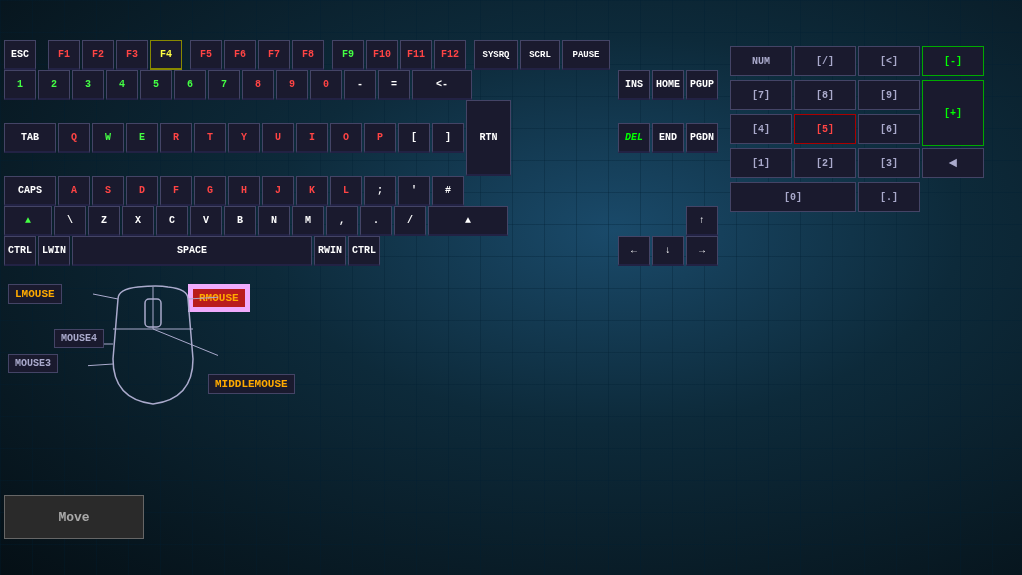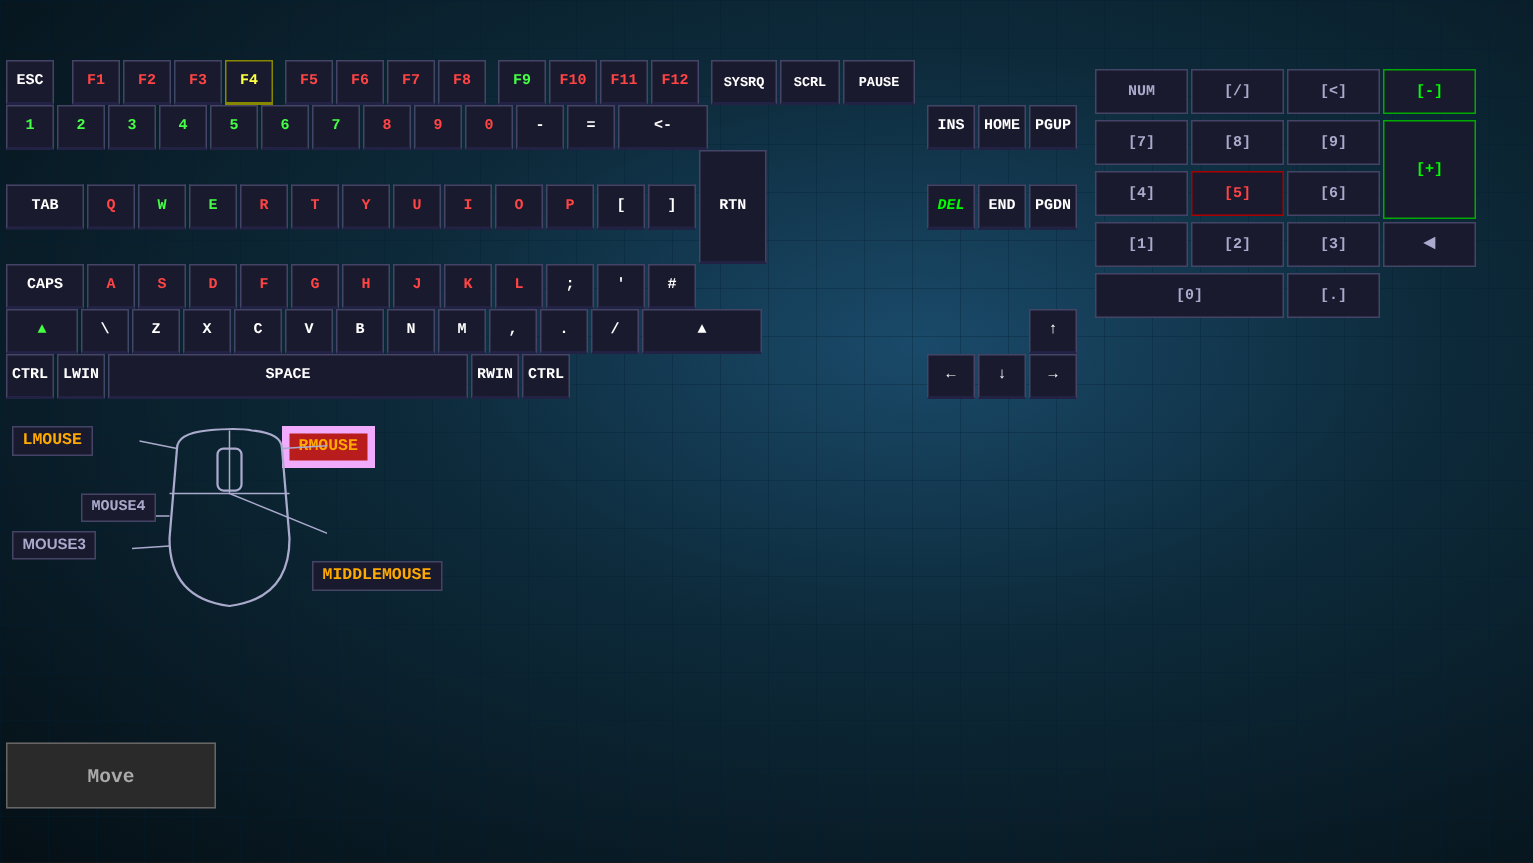--- a/index.html
+++ b/index.html
@@ -414,21 +414,21 @@
 
             <line x1="65" y1="50" x2="200" y2="105" stroke="#aaaacc" stroke-width="1"></line>
 
             <line x1="25" y1="65" x2="-50" y2="65" stroke="#aaaacc" stroke-width="1"></line>
 
             <line x1="25" y1="85" x2="-50" y2="90" stroke="#aaaacc" stroke-width="1"></line>
           </svg>
 
           <div style="position:absolute; top:55px; left:0; color:#aaaacc; font-family:'Courier New',monospace; font-size:10px; font-weight:bold; cursor:pointer; background:#1a1a2e; border:1px solid #444466; padding:3px 6px;margin-left:46px;">MOUSE4</div>
 
-          <div style="position:absolute; top:80px; left:0; color:#aaaacc; font-family:Liberation Sans, sans-serif; font-size:10px; font-weight:bold; cursor:pointer; background:#1a1a2e; border:1px solid #444466; padding:3px 6px;">MOUSE3</div>
+          <div style="position:absolute; top:80px; left:0; color:#aaaacc; font-family:Liberation Mono, monospace; font-size:10px; font-weight:bold; cursor:pointer; background:#1a1a2e; border:1px solid #444466; padding:3px 6px;">MOUSE3</div>
 
           <div style="position:absolute; top:100px; left:200px; color:#ffaa00; font-family:'Courier New',monospace; font-size:11px; font-weight:bold; cursor:pointer; background:#1a1a2e; border:1px solid #444466; padding:3px 6px;">MIDDLEMOUSE</div>
 
         </div>
       </div>
 
       <div class="bottom-action-row">
         <button class="action-btn">Move</button>
       </div>
 

